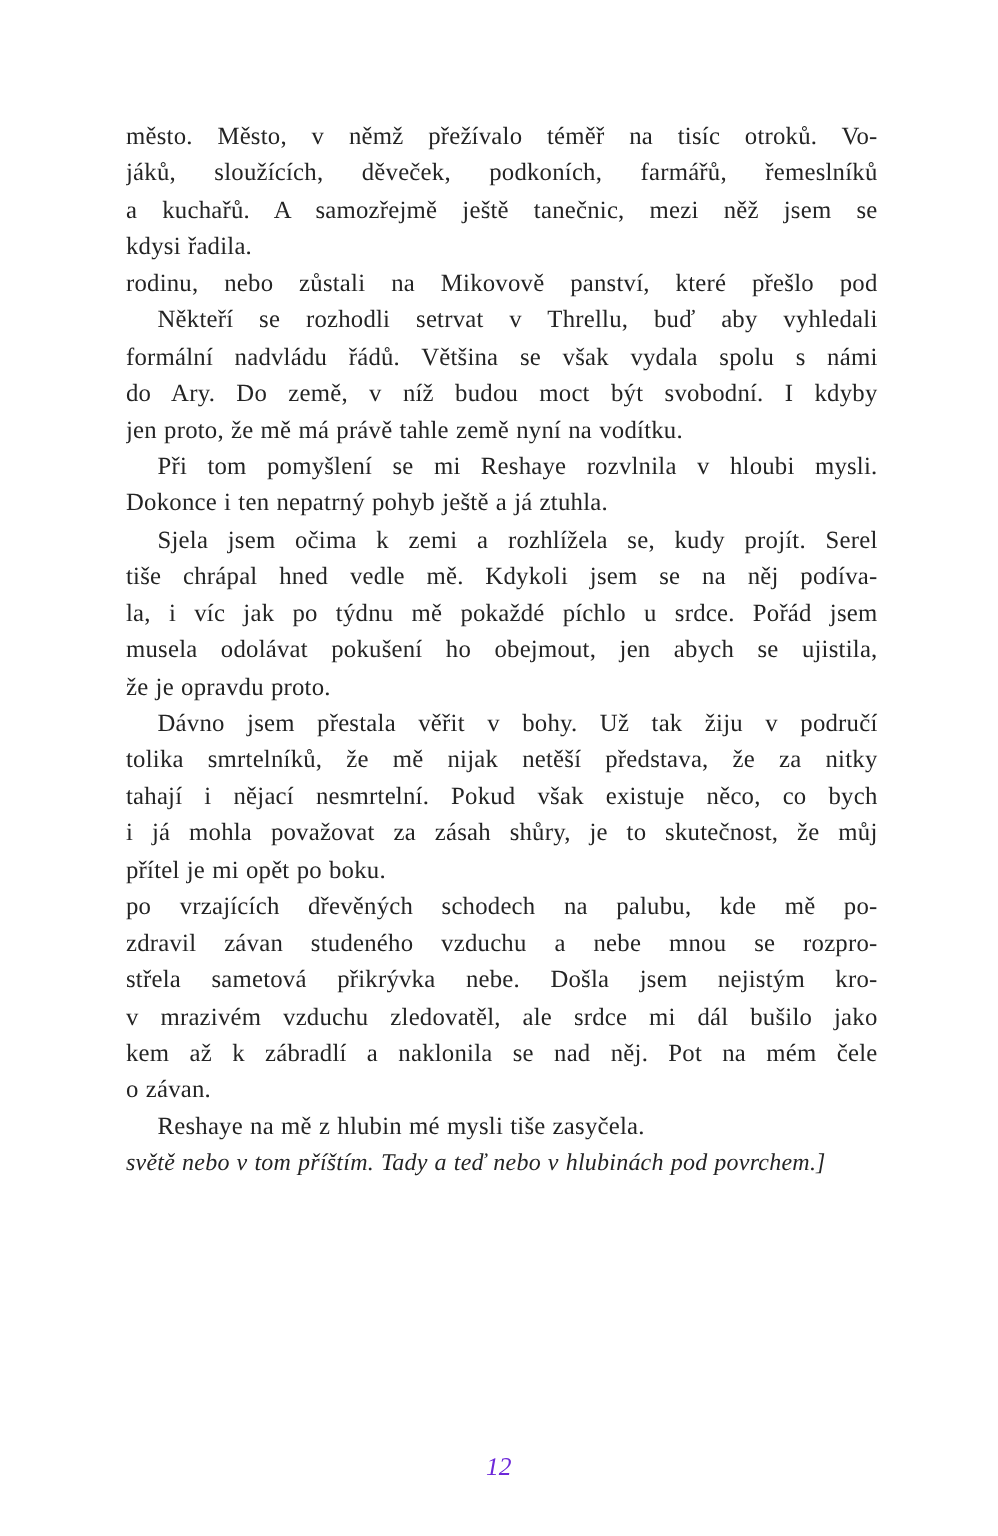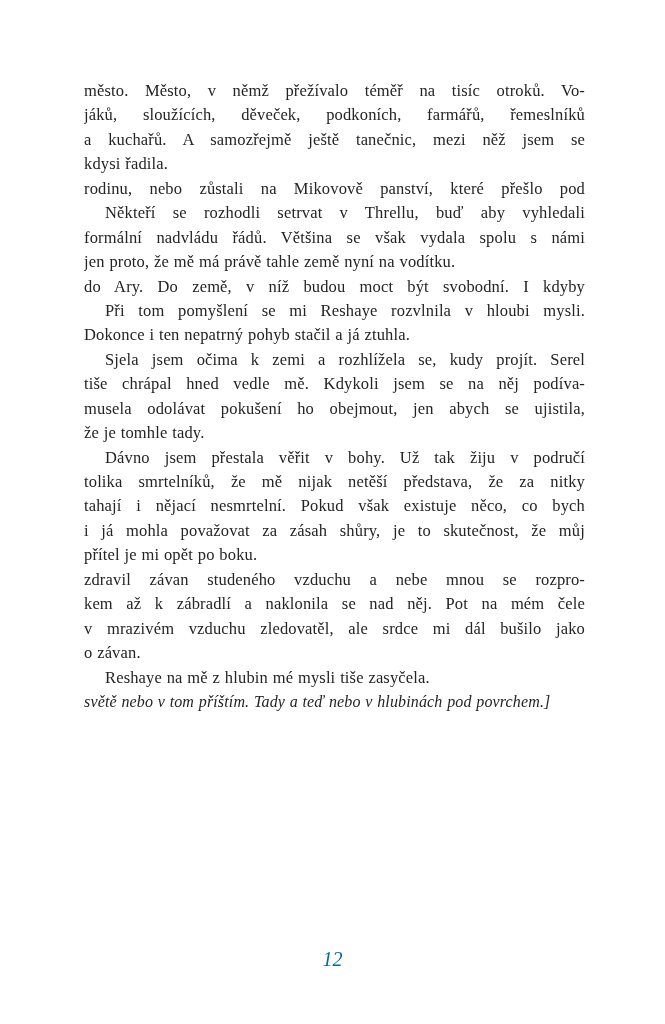--- a/index.html
+++ b/index.html
@@ -39,68 +39,71 @@
   }
   .line.indent {
     text-indent: 21px;
   }
   .seg.it {
     font-style: italic;
     font-size: 0.97em;
   }
   .footer {
     position: absolute;
-    top: 948px;
+    top: 968px;
     left: 0;
     width: 100%;
     text-align: center;
-    font-size: 20px;
+    font-size: 17px;
     font-style: italic;
-    color: #0369a1;
+    color: #6d28d9;
   }
 </style>
 </head>
 <body>
 
 <div class="page" style="background: rgb(255, 255, 255);">
   <div class="text-block" style="color: rgb(36, 36, 36);">
       <div class="paragraph">
         <div class="line justified"><span class="seg">město. Město, v němž přežívalo téměř na tisíc otroků. Vo-</span></div>
         <div class="line justified"><span class="seg">jáků, sloužících, děveček, podkoních, farmářů, řemeslníků</span></div>
         <div class="line justified"><span class="seg">a kuchařů. A samozřejmě ještě tanečnic, mezi něž jsem se</span></div>
         <div class="line last"><span class="seg">kdysi řadila.</span></div>
       </div>
       <div class="paragraph">
         <div class="line justified"><span class="seg">rodinu, nebo zůstali na Mikovově panství, které přešlo pod</span></div>
         <div class="line justified indent"><span class="seg">Někteří se rozhodli setrvat v Threllu, buď aby vyhledali</span></div>
         <div class="line justified"><span class="seg">formální nadvládu řádů. Většina se však vydala spolu s námi</span></div>
+        <div class="line justified"><span class="seg">do Ary. Do země, v níž budou moct být svobodní. I kdyby</span></div>
         <div class="line last"><span class="seg">jen proto, že mě má právě tahle země nyní na vodítku.</span></div>
-        <div class="line justified"><span class="seg">do Ary. Do země, v níž budou moct být svobodní. I kdyby</span></div>
       </div>
       <div class="paragraph">
         <div class="line justified indent"><span class="seg">Při tom pomyšlení se mi Reshaye rozvlnila v hloubi mysli.</span></div>
-        <div class="line last"><span class="seg">Dokonce i ten nepatrný pohyb stačil a já ztuhla.</span></div>
+        <div class="line last"><span class="seg">Dokonce i ten nepatrný pohyb ještě a já ztuhla.</span></div>
       </div>
       <div class="paragraph">
         <div class="line justified indent"><span class="seg">Sjela jsem očima k zemi a rozhlížela se, kudy projít. Serel</span></div>
         <div class="line justified"><span class="seg">tiše chrápal hned vedle mě. Kdykoli jsem se na něj podíva-</span></div>
+        <div class="line justified"><span class="seg">la, i víc jak po týdnu mě pokaždé píchlo u srdce. Pořád jsem</span></div>
         <div class="line justified"><span class="seg">musela odolávat pokušení ho obejmout, jen abych se ujistila,</span></div>
-        <div class="line last"><span class="seg">že je tomhle tady.</span></div>
+        <div class="line last"><span class="seg">že je opravdu proto.</span></div>
       </div>
       <div class="paragraph">
         <div class="line justified indent"><span class="seg">Dávno jsem přestala věřit v bohy. Už tak žiju v područí</span></div>
         <div class="line justified"><span class="seg">tolika smrtelníků, že mě nijak netěší představa, že za nitky</span></div>
         <div class="line justified"><span class="seg">tahají i nějací nesmrtelní. Pokud však existuje něco, co bych</span></div>
         <div class="line justified"><span class="seg">i já mohla považovat za zásah shůry, je to skutečnost, že můj</span></div>
         <div class="line last"><span class="seg">přítel je mi opět po boku.</span></div>
       </div>
       <div class="paragraph">
+        <div class="line justified"><span class="seg">po vrzajících dřevěných schodech na palubu, kde mě po-</span></div>
         <div class="line justified"><span class="seg">zdravil závan studeného vzduchu a nebe mnou se rozpro-</span></div>
+        <div class="line justified"><span class="seg">střela sametová přikrývka nebe. Došla jsem nejistým kro-</span></div>
+        <div class="line justified"><span class="seg">v mrazivém vzduchu zledovatěl, ale srdce mi dál bušilo jako</span></div>
         <div class="line justified"><span class="seg">kem až k zábradlí a naklonila se nad něj. Pot na mém čele</span></div>
-        <div class="line justified"><span class="seg">v mrazivém vzduchu zledovatěl, ale srdce mi dál bušilo jako</span></div>
         <div class="line last"><span class="seg">o závan.</span></div>
       </div>
       <div class="paragraph">
         <div class="line last indent"><span class="seg">Reshaye na mě z hlubin mé mysli tiše zasyčela.</span></div>
       </div>
       <div class="paragraph">
         <div class="line last"><span class="seg it">světě nebo v tom příštím. Tady a teď nebo v hlubinách pod povrchem.]</span></div>
       </div>
     </div>
   <div class="footer">12</div>

